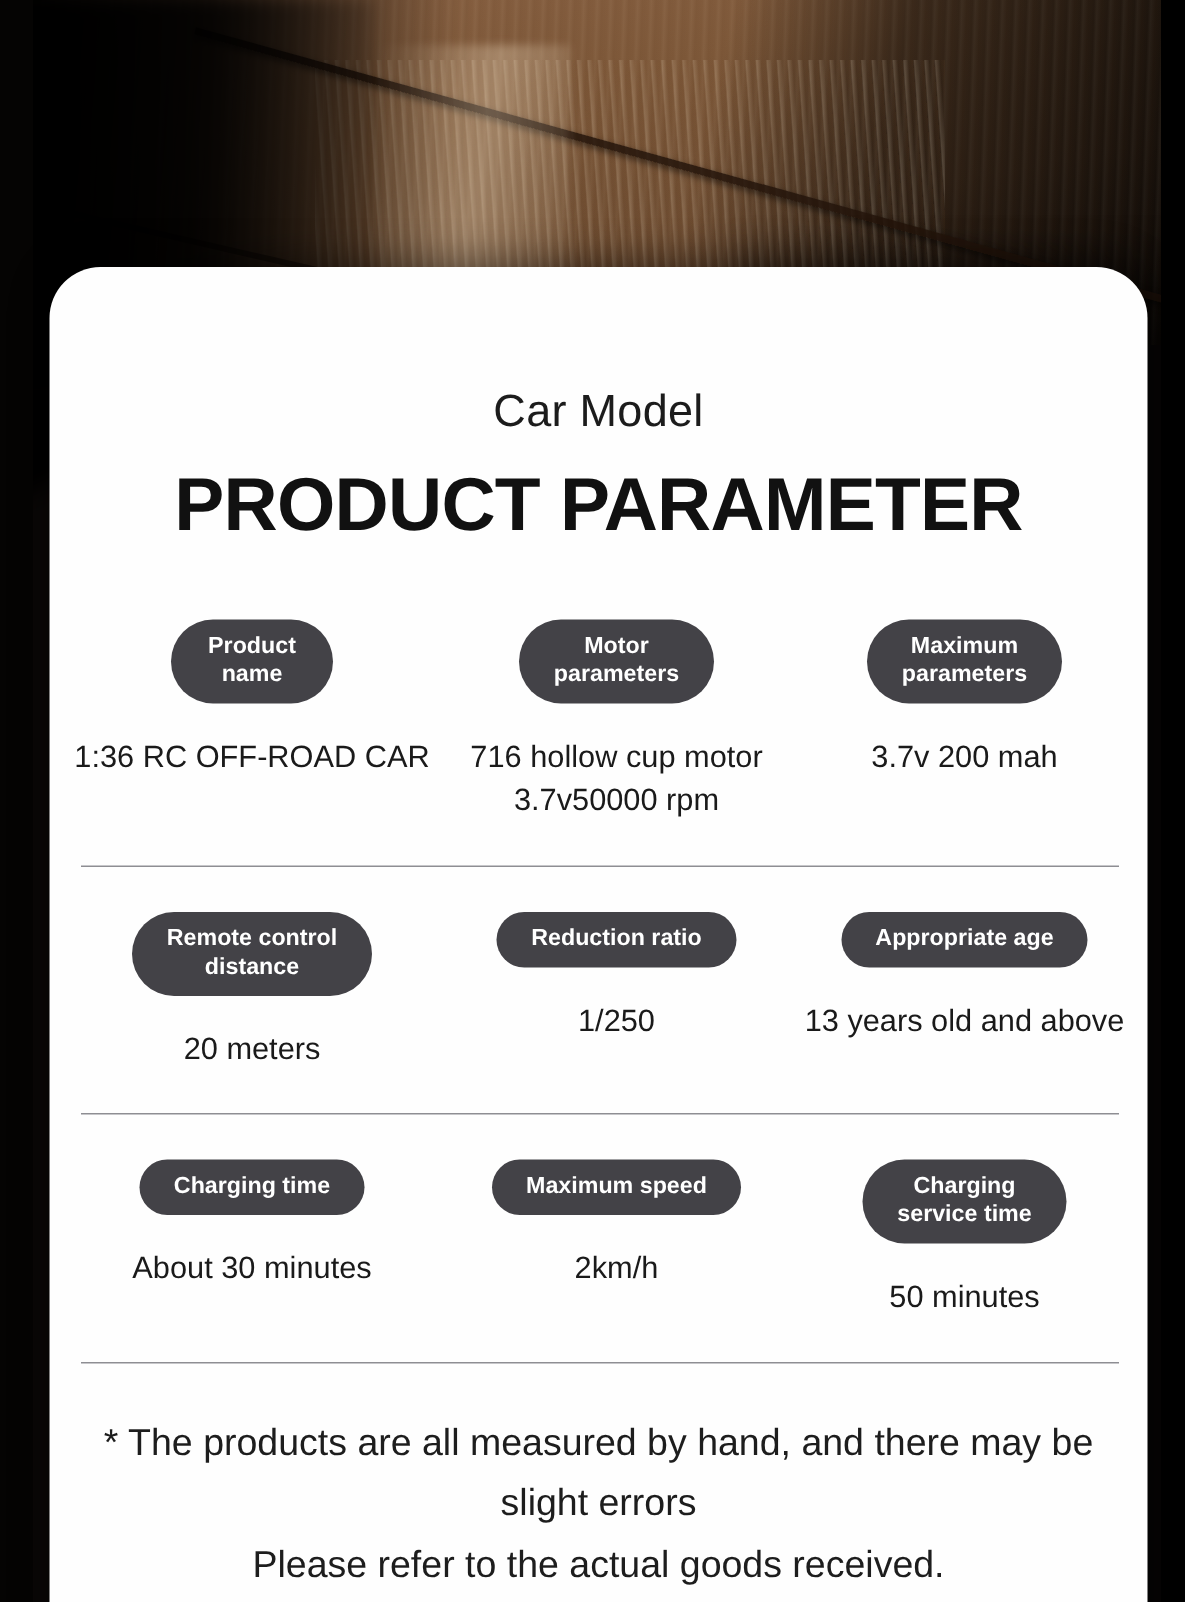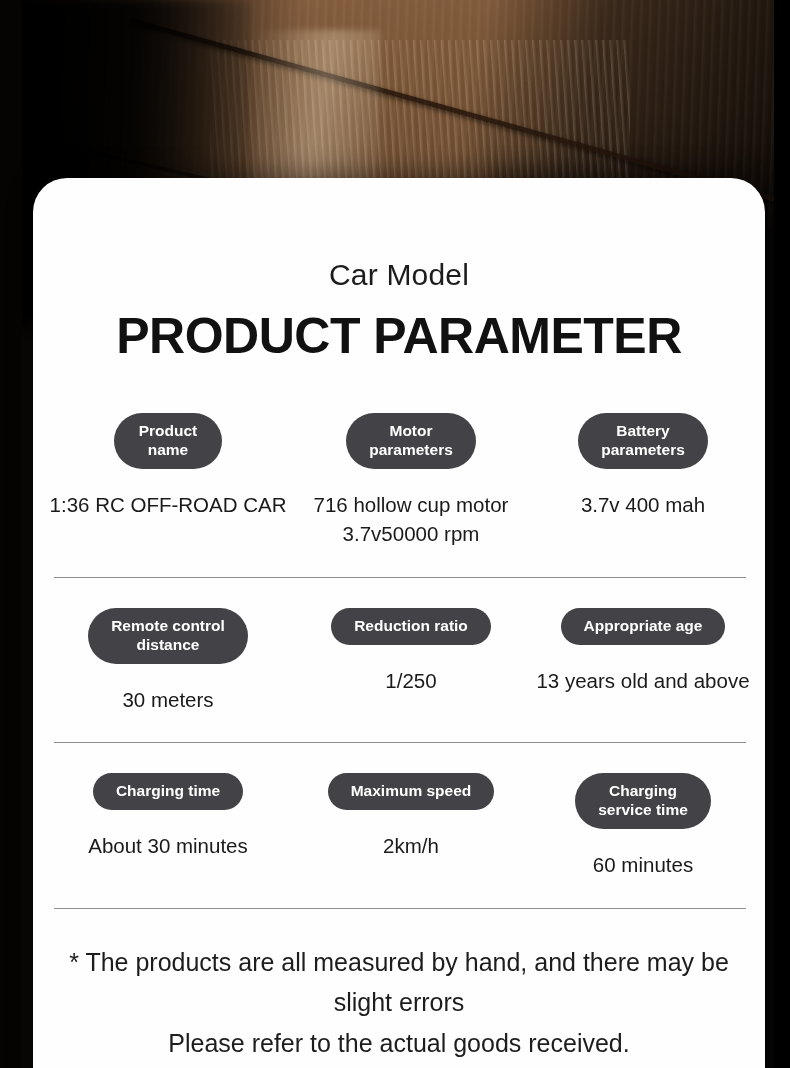--- a/index.html
+++ b/index.html
@@ -254,33 +254,33 @@
 name</div>
             <div class="value">1:36 RC OFF-ROAD CAR</div>
           </div>
           <div class="param-cell col2">
             <div class="pill">Motor
 parameters</div>
             <div class="value">716 hollow cup motor
 3.7v50000 rpm</div>
           </div>
           <div class="param-cell col3">
-            <div class="pill">Battery
+            <div class="pill">Maximum
 parameters</div>
-            <div class="value">3.7v 400 mah</div>
+            <div class="value">3.7v 200 mah</div>
           </div>
         </div>
 
         <div class="divider"></div>
 
         <div class="param-row row-pad-top row-pad-bot">
           <div class="param-cell col1">
             <div class="pill">Remote control
 distance</div>
-            <div class="value">30 meters</div>
+            <div class="value">20 meters</div>
           </div>
           <div class="param-cell col2">
             <div class="pill">Reduction ratio</div>
             <div class="value">1/250</div>
           </div>
           <div class="param-cell col3">
             <div class="pill">Appropriate age</div>
             <div class="value">13 years old and above</div>
           </div>
         </div>
@@ -292,21 +292,21 @@
             <div class="pill">Charging time</div>
             <div class="value">About 30 minutes</div>
           </div>
           <div class="param-cell col2">
             <div class="pill">Maximum speed</div>
             <div class="value">2km/h</div>
           </div>
           <div class="param-cell col3">
             <div class="pill">Charging
 service time</div>
-            <div class="value">60 minutes</div>
+            <div class="value">50 minutes</div>
           </div>
         </div>
 
         <div class="divider"></div>
 
       </div>
 
       <div class="footer-note">
         <div>* The products are all measured by hand, and there may be slight errors</div>
         <div>Please refer to the actual goods received.</div>

